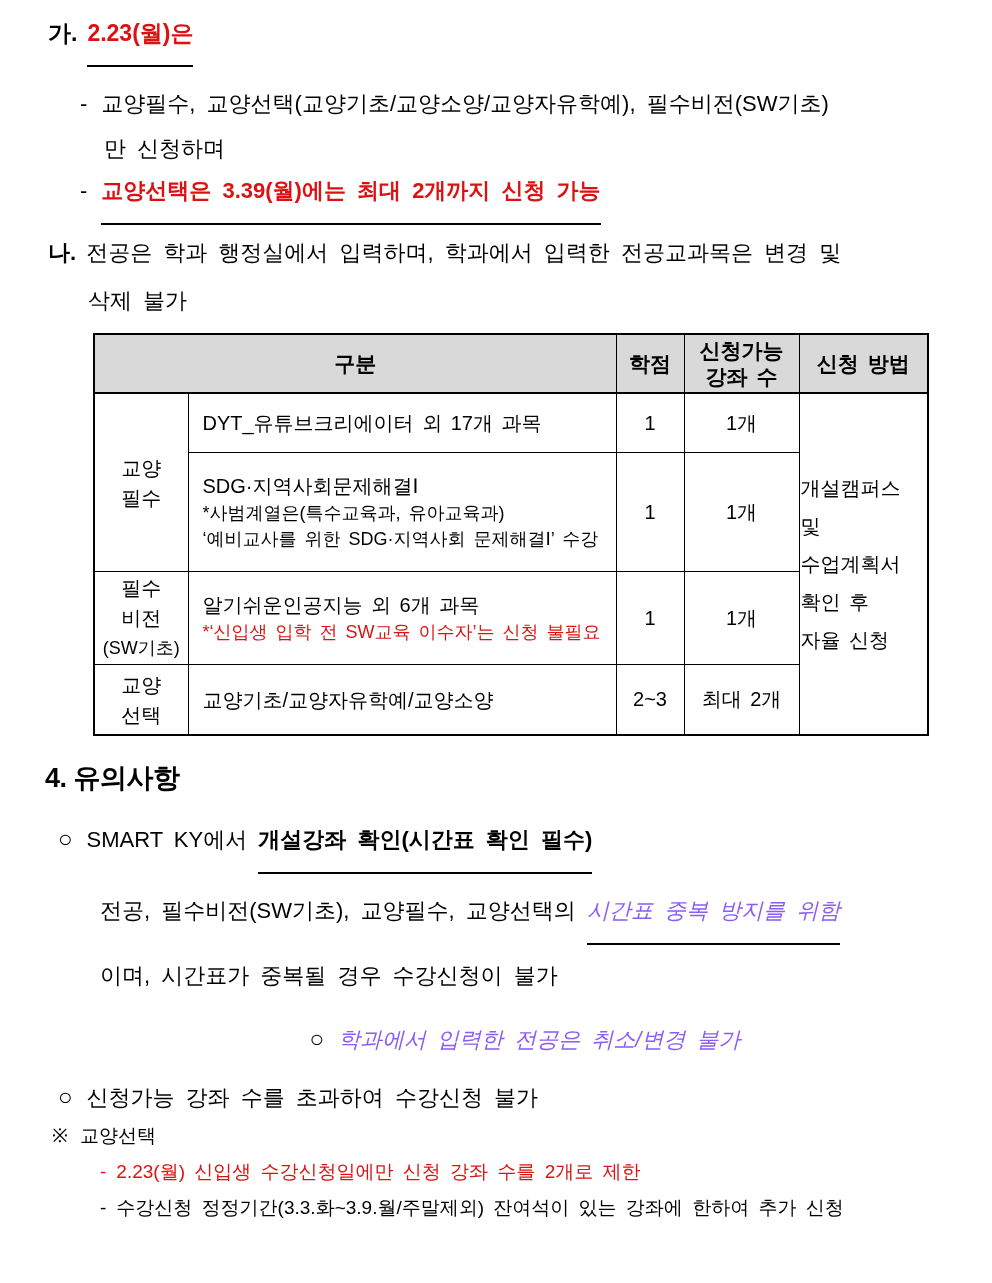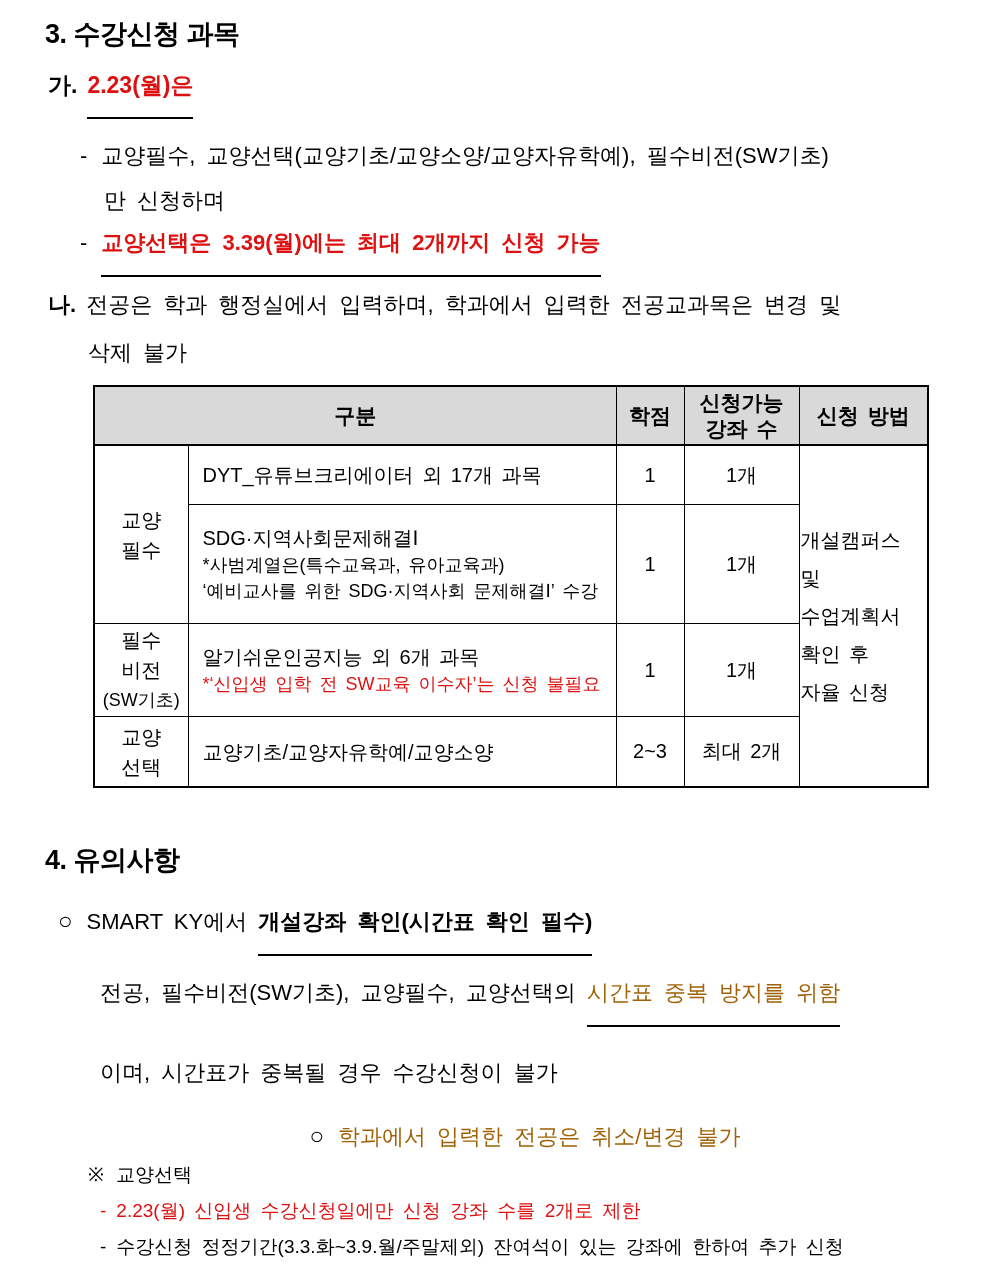--- a/index.html
+++ b/index.html
@@ -2,28 +2,28 @@
 <html><head>
 <meta charset="utf-8">
 <style>
   html,body { margin:0; padding:0; background:#fff; }
   .page {
     position:relative; width:992px; height:1283px; background:#ffffff;
     font-family:"Liberation Sans", sans-serif; color:#000; overflow:hidden;
   }
   .h1 { font-size:27px; font-weight:bold; letter-spacing:-0.5px; }
   #sec3-heading { padding-top:16px; margin-left:45px; }
-  #sec4-heading { margin-top:54px; margin-left:45px; }
+  #sec4-heading { margin-top:24px; margin-left:45px; }
 
   .line { font-size:22px; word-spacing:5px; line-height:30px; white-space:nowrap; }
   .small { font-size:19px; word-spacing:4px; line-height:26px; }
 
   .lbl { font-weight:bold; margin-right:10px; }
   .red  { color:#dd1111; }
-  .blue { color:#a16207; }
+  .blue { color:#8b5cf6;font-style:italic; }
   .bold { font-weight:bold; }
   .u-black { border-bottom:2px solid #000; padding-bottom:17px; display:inline-block; }
 
   #ga-row   { margin:18px 0 0 48px; font-size:23px; }
   #b1-l1    { margin:22px 0 0 80px; }
   #b1-l2    { margin:15px 0 0 104px; }
   #b2-row   { margin:12px 0 0 80px; }
   #b2-note  { margin:10px 0 0 92px; }
   #na-row   { margin:13px 0 0 48px; }
   #na-cont  { margin:18px 0 0 88px; }
@@ -47,35 +47,34 @@
   .blk { display:block; }
   tr.r1 td { height:50px; }
   tr.r2 td { height:110px; }
   tr.r3 td { height:76px; }
   tr.r4 td { height:61px; }
 
   .bullet-row { margin-left:58px; }
   .circle { font-size:24px; margin-right:14px; }
   #s4-b1      { margin-top:28px; }
   #s4-b1-l2   { margin:22px 0 0 100px; }
-  #s4-b1-l3   { margin:31px 0 0 100px; }
+  #s4-b1-l3   { margin:16px 0 0 100px; }
   #s4-b2      { margin-top:33px;text-align:center; }
   #s4-b3      { margin-top:27px; }
-  #s4-n1      { margin:10px 0 0 88px; }
+  #s4-n1      { margin:10px 0 0 52px; }
   #s4-n2      { margin:10px 0 0 100px; }
   #s4-n3a     { margin:10px 0 0 100px; white-space:nowrap; }
   .marker { margin-right:12px; }
   .ndash  { margin-right:10px; }
 </style>
 </head>
 <body>
 
 <div class="page">
 
-  <div class="h1" id="sec3-heading">3. 수강신청 과목</div>
 
   <div class="line" id="ga-row">
     <span class="lbl">가.</span><span class="red bold u-black">2.23(월)은</span>
   </div>
 
   <div class="line" id="b1-l1">
     <span class="dash">-</span><span>교양필수, 교양선택(교양기초/교양소양/교양자유학예), 필수비전(SW기초)</span>
   </div>
   <div class="line" id="b1-l2">만 신청하며</div>
 
@@ -169,20 +168,23 @@
   <div class="line" id="s4-b1-l2">
     <span>전공, 필수비전(SW기초), 교양필수, 교양선택의</span>
     <span class="blue u-black">시간표 중복 방지를 위함</span>
   </div>
   <div class="line" id="s4-b1-l3">이며, 시간표가 중복될 경우 수강신청이 불가</div>
 
   <div class="line bullet-row" id="s4-b2">
     <span class="circle">○</span><span class="blue">학과에서 입력한 전공은 취소/변경 불가</span>
   </div>
 
+  <div class="line bullet-row" id="s4-b3">
+    <span class="circle">○</span><span>신청가능 강좌 수를 초과하여 수강신청 불가</span>
+  </div>
 
   <div class="small" id="s4-n1">
     <span class="marker">※</span><span>교양선택</span>
   </div>
   <div class="small" id="s4-n2">
     <span class="ndash red">-</span><span class="red">2.23(월) 신입생 수강신청일에만 신청 강좌 수를 2개로 제한</span>
   </div>
   <div class="small" id="s4-n3a">
     <span class="ndash">-</span><span>수강신청 정정기간(3.3.화~3.9.월/주말제외) 잔여석이 있는 강좌에 한하여 추가 신청</span>
   </div>

